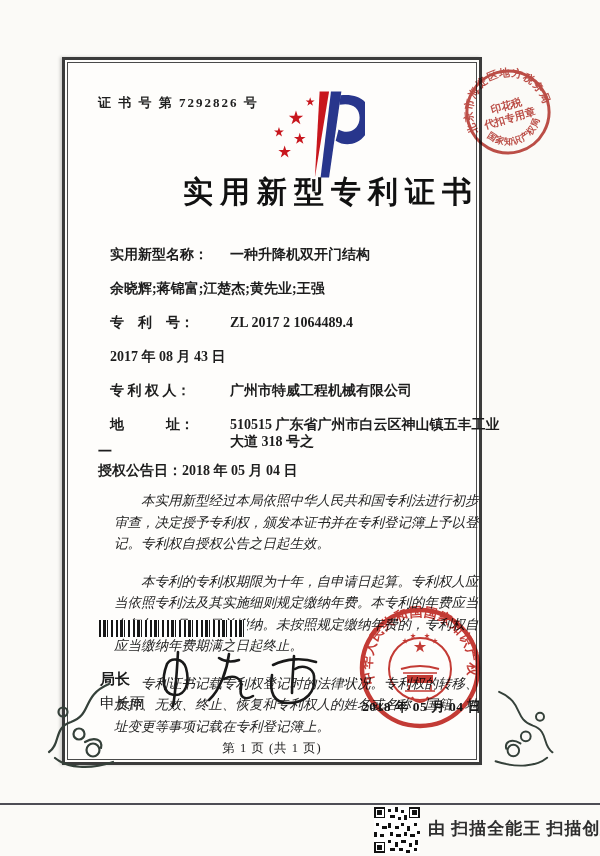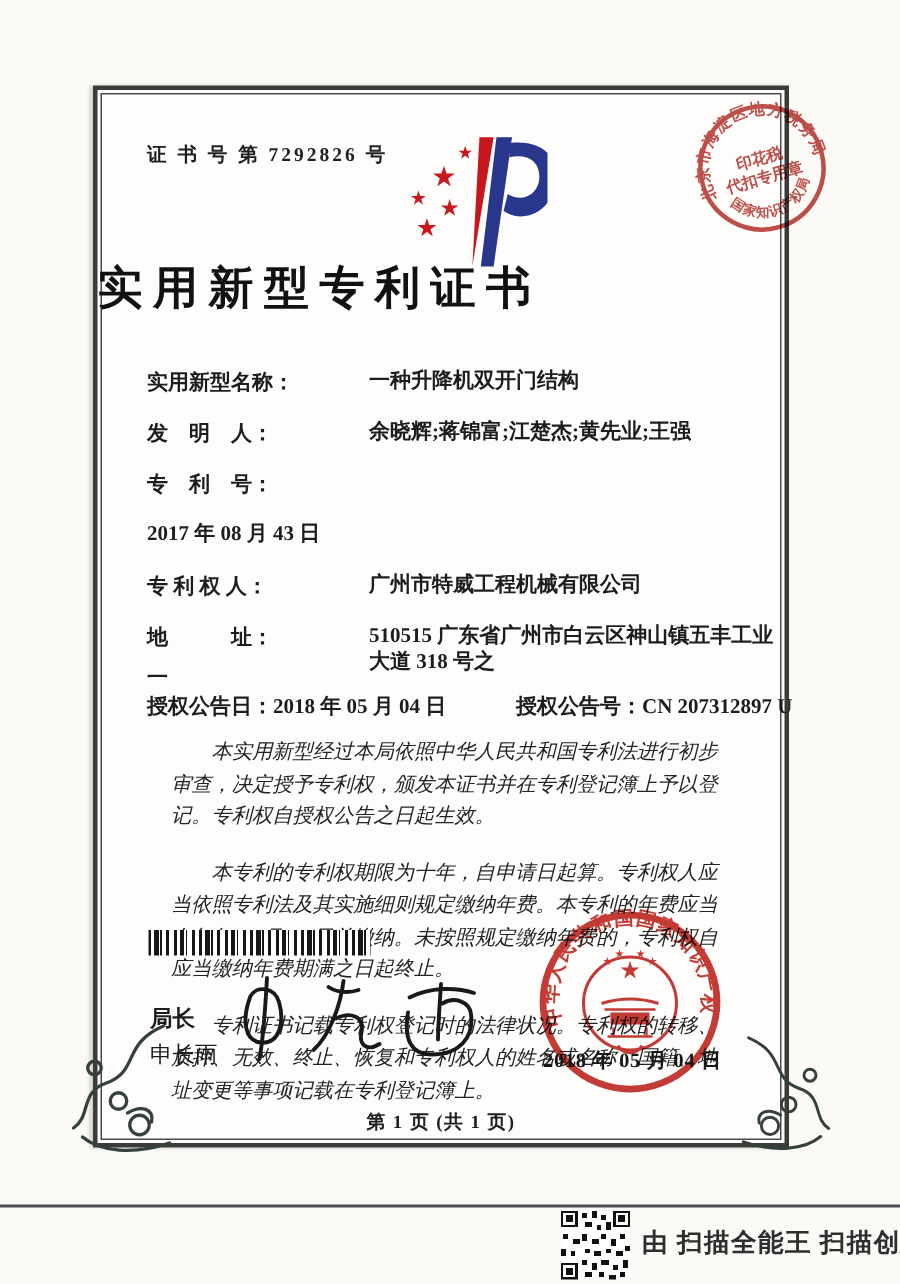--- a/index.html
+++ b/index.html
@@ -4,37 +4,37 @@
 <style>
   html,body{margin:0;padding:0;}
   body{
     width:600px;height:856px;position:relative;overflow:hidden;
     background:#fbfaf7;
     font-family:"Liberation Serif","DejaVu Serif",serif;
     color:#222;
   }
   
   .frame{
-    position:absolute;left:62px;top:57px;width:464px;height:708px;
+    position:absolute;left:62px;top:57px;width:420px;height:708px;
     border:3px solid #3b3b3b;background:#fefdfb;box-sizing:border-box;
     box-shadow:-2px 0 3px rgba(0,0,0,.18);
   }
   .frame-inner{position:absolute;inset:2px;border:1px solid #4a4a4a;}
   .cert-number{
     position:absolute;left:33px;top:34px;font-size:13px;font-weight:bold;
     letter-spacing:2px;color:#1f1f1f;white-space:pre;
   }
   .logo{position:absolute;left:196px;top:26px;width:104px;height:100px;}
   .cert-title{
-    position:absolute;left:0;top:112px;width:100%;text-align:left;
+    position:absolute;left:0;top:112px;width:100%;text-align:right;
     font-size:30px;font-weight:bold;letter-spacing:7px;color:#111;white-space:nowrap;
   }
   
   .fields{position:absolute;left:33px;top:186px;width:408px;font-size:14px;font-weight:bold;color:#1d1d1d;}
-  .frow{position:absolute;left:0;display:flex;white-space:pre;gap:28px;}
+  .frow{position:absolute;left:12px;display:flex;white-space:pre;}
   .frow .lbl{display:inline-block;min-width:120px;white-space:pre;}
   .frow .val{white-space:normal;width:282px;line-height:17px;}
   .addr2{position:absolute;left:0;font-size:14px;font-weight:bold;}
   .grant-row{position:absolute;left:0;width:408px;display:flex;white-space:pre;}
   .grant-right{position:absolute;left:246px;top:0;white-space:pre;}
   
   .body-text{
     position:absolute;left:33px;top:414px;width:398px;
     font-size:13.5px;line-height:21.5px;color:#232323;font-weight:500;
     font-style:italic;
@@ -46,21 +46,21 @@
     background:repeating-linear-gradient(90deg,
       #171717 0 2px,#fff 2px 4px,#171717 4px 7px,#fff 7px 8px,
       #171717 8px 9px,#fff 9px 12px,#171717 12px 14px,#fff 14px 17px);
   }
   
   .sig-title{position:absolute;left:35px;top:610px;font-size:15px;font-weight:bold;color:#1c1c1c;}
   .sig-name{position:absolute;left:35px;top:634px;font-size:15px;font-weight:normal;color:#1c1c1c;}
   .sig-script{position:absolute;left:88px;top:588px;width:180px;height:62px;}
   .page-footer{
     position:absolute;left:0;top:680px;width:100%;text-align:center;
-    font-size:12.5px;font-weight:bold;color:#202020;letter-spacing:1px;
+    font-size:12.5px;font-weight:normal;color:#202020;letter-spacing:1px;
   }
   
   .seal-tax{position:absolute;left:460px;top:64px;width:96px;height:96px;
     transform:rotate(-16deg);mix-blend-mode:multiply;opacity:.88;z-index:6;}
   .seal-main{position:absolute;left:355px;top:603px;width:130px;height:130px;
     mix-blend-mode:multiply;opacity:.92;z-index:6;}
   .seal-date{
     position:absolute;left:362px;top:698px;font-size:13.5px;font-weight:bold;
     color:#161616;letter-spacing:.5px;z-index:7;white-space:pre;
   }
@@ -100,41 +100,40 @@
   </svg>
 
   <div class="cert-title">实用新型专利证书</div>
 
   <div class="fields">
     <div class="frow" style="top:0">
       <span class="lbl">实用新型名称：</span>
       <span class="val">一种升降机双开门结构</span>
     </div>
     <div class="frow" style="top:34px">
-      <span class="lbl">发　明　人：</span>
       <span class="val">余晓辉;蒋锦富;江楚杰;黄先业;王强</span>
     </div>
     <div class="frow" style="top:68px">
       <span class="lbl">专　利　号：</span>
+      <span class="val">ZL 2017 2 1064489.4</span>
     </div>
     <div class="frow" style="top:102px">
       <span class="val">2017 年 08 月 43 日</span>
     </div>
     <div class="frow" style="top:136px">
       <span class="lbl">专 利 权 人：</span>
       <span class="val">广州市特威工程机械有限公司</span>
     </div>
     <div class="frow" style="top:170px">
       <span class="lbl">地　　　址：</span>
       <span class="val">510515 广东省广州市白云区神山镇五丰工业大道 318 号之</span>
     </div>
     <div class="addr2" style="top:197px">一</div>
     <div class="grant-row" style="top:216px">
       <span>授权公告日：</span><span>2018 年 05 月 04 日</span>
-      <span class="grant-right"><span>授权公告号：</span><span>CN 207312897 U</span></span>
     </div>
   </div>
 
   <div class="body-text">
     <p>本实用新型经过本局依照中华人民共和国专利法进行初步审查，决定授予专利权，颁发本证书并在专利登记簿上予以登记。专利权自授权公告之日起生效。</p>
     <p>本专利的专利权期限为十年，自申请日起算。专利权人应当依照专利法及其实施细则规定缴纳年费。本专利的年费应当在每年 08 月 24 日前缴纳。未按照规定缴纳年费的，专利权自应当缴纳年费期满之日起终止。</p>
     <p>专利证书记载专利权登记时的法律状况。专利权的转移、质押、无效、终止、恢复和专利权人的姓名或名称、国籍、地址变更等事项记载在专利登记簿上。</p>
   </div>
 
   <div class="barcode"></div>

